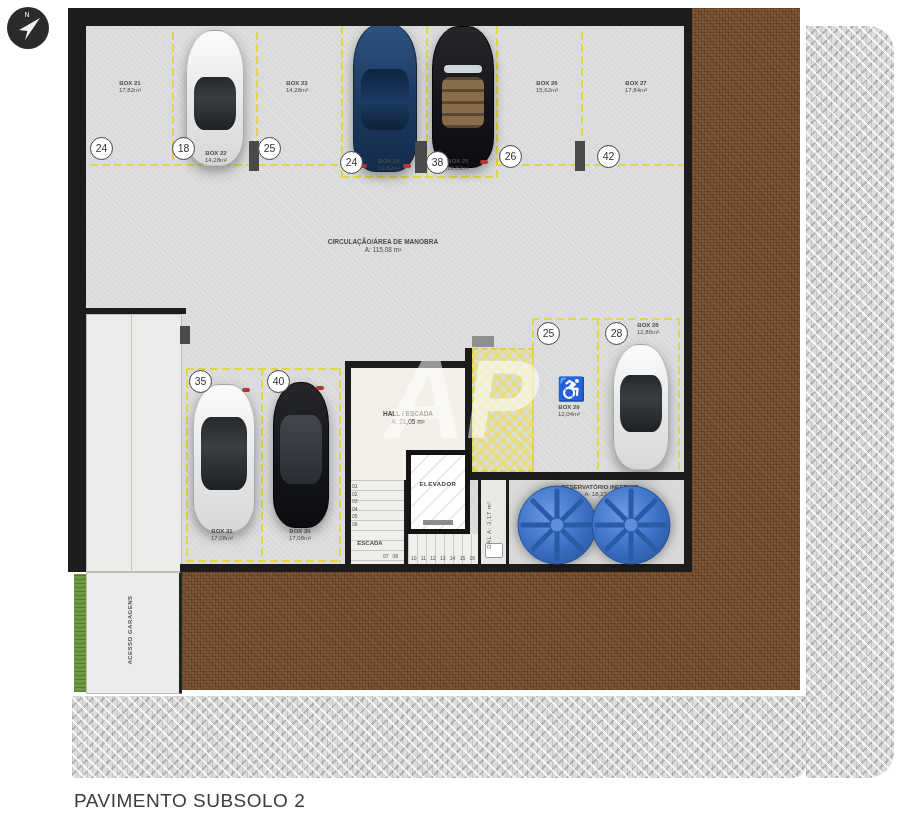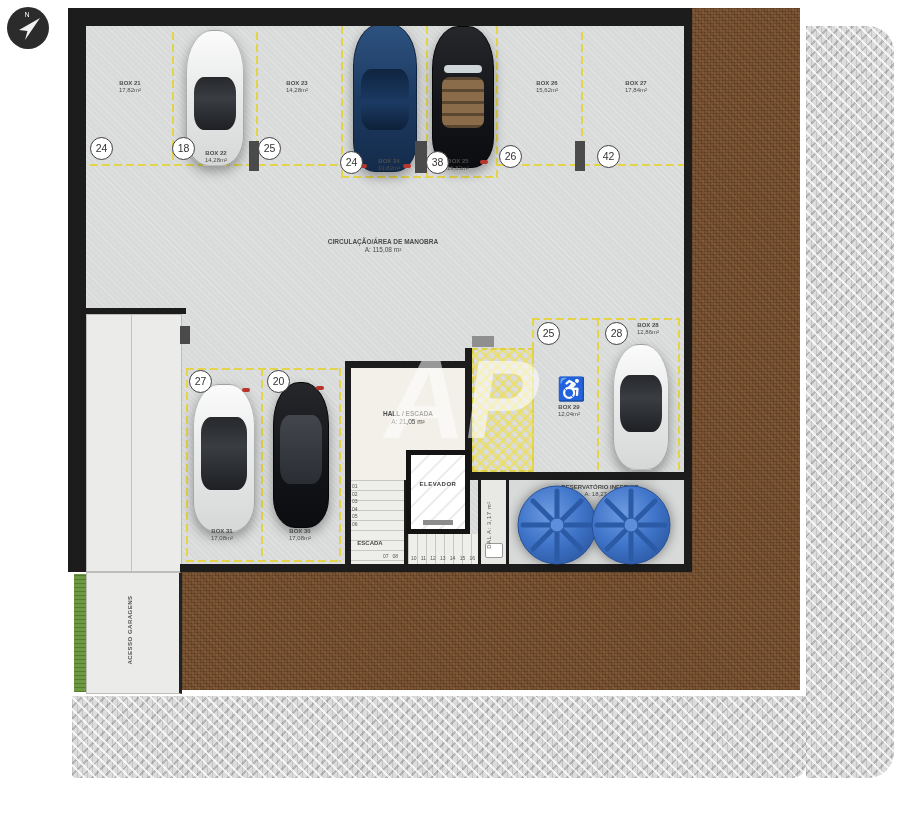--- a/index.html
+++ b/index.html
@@ -263,22 +263,22 @@
 
   <div class="circ" style="left:90px;top:137px;">24</div>
   <div class="circ" style="left:172px;top:137px;">18</div>
   <div class="circ" style="left:258px;top:137px;">25</div>
   <div class="circ" style="left:340px;top:151px;">24</div>
   <div class="circ" style="left:426px;top:151px;">38</div>
   <div class="circ" style="left:499px;top:145px;">26</div>
   <div class="circ" style="left:597px;top:145px;">42</div>
   <div class="circ" style="left:605px;top:322px;">28</div>
   <div class="circ" style="left:537px;top:322px;">25</div>
-  <div class="circ" style="left:267px;top:370px;">20</div>
-  <div class="circ" style="left:189px;top:370px;">27</div>
+  <div class="circ" style="left:267px;top:370px;">40</div>
+  <div class="circ" style="left:189px;top:370px;">35</div>
 
   <div class="lbl" style="left:102px;top:80px;">
     <span>BOX 21</span>
     <span class="a2">17,82m²</span>
   </div>
   <div class="lbl" style="left:188px;top:150px;">
     <span>BOX 22</span>
     <span class="a2">14,28m²</span>
   </div>
   <div class="lbl" style="left:269px;top:80px;">
@@ -319,14 +319,15 @@
   </div>
 
   <div class="watermark" style="left:385px;top:340px;">AP</div>
 
   <svg class="abs" style="left:6px;top:6px;" width="44" height="44" viewBox="0 0 44 44">
     <circle cx="22" cy="22" r="21" fill="#2b2b2b"></circle>
     <text x="21" y="11" font-size="7" fill="#ffffff" text-anchor="middle">N</text>
     <path d="M34 12 L13 24 L21.5 25 L19 34 Z" fill="#f2f2f2"></path>
   </svg>
 
+  <div class="title" style="left:74px;top:790px;">PAVIMENTO SUBSOLO 2</div>
 
 </div>
 
 </body></html>

